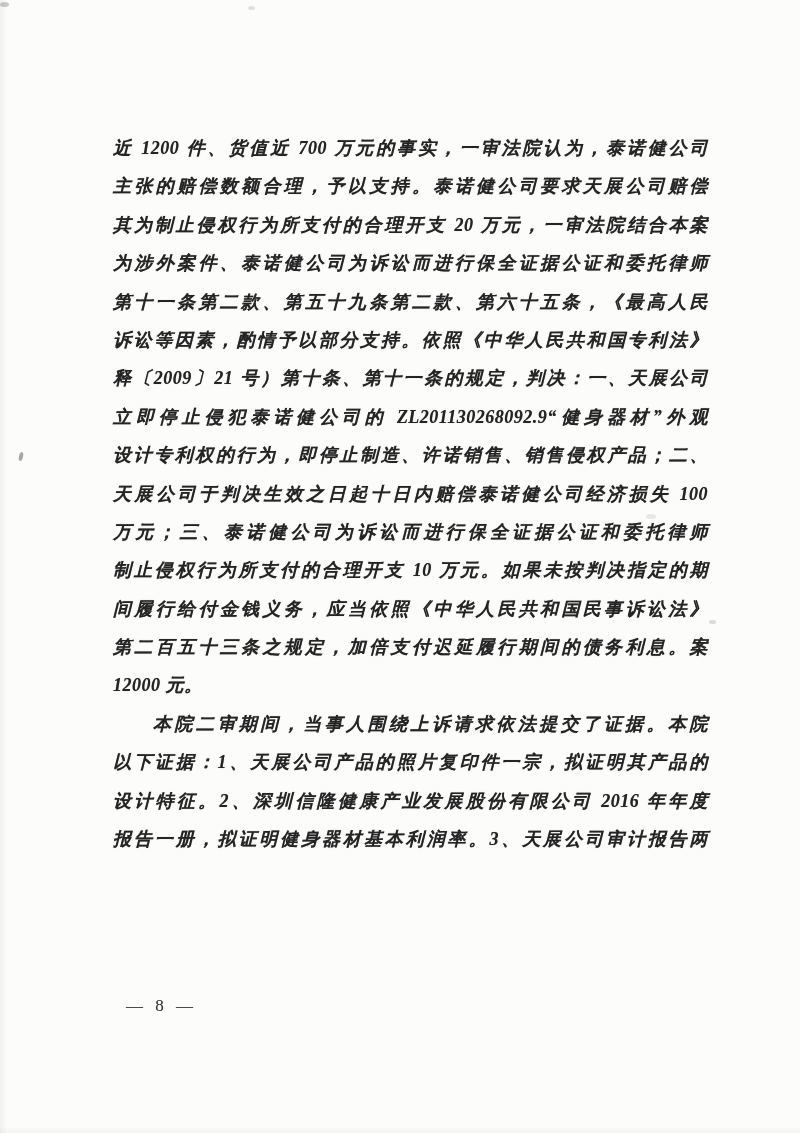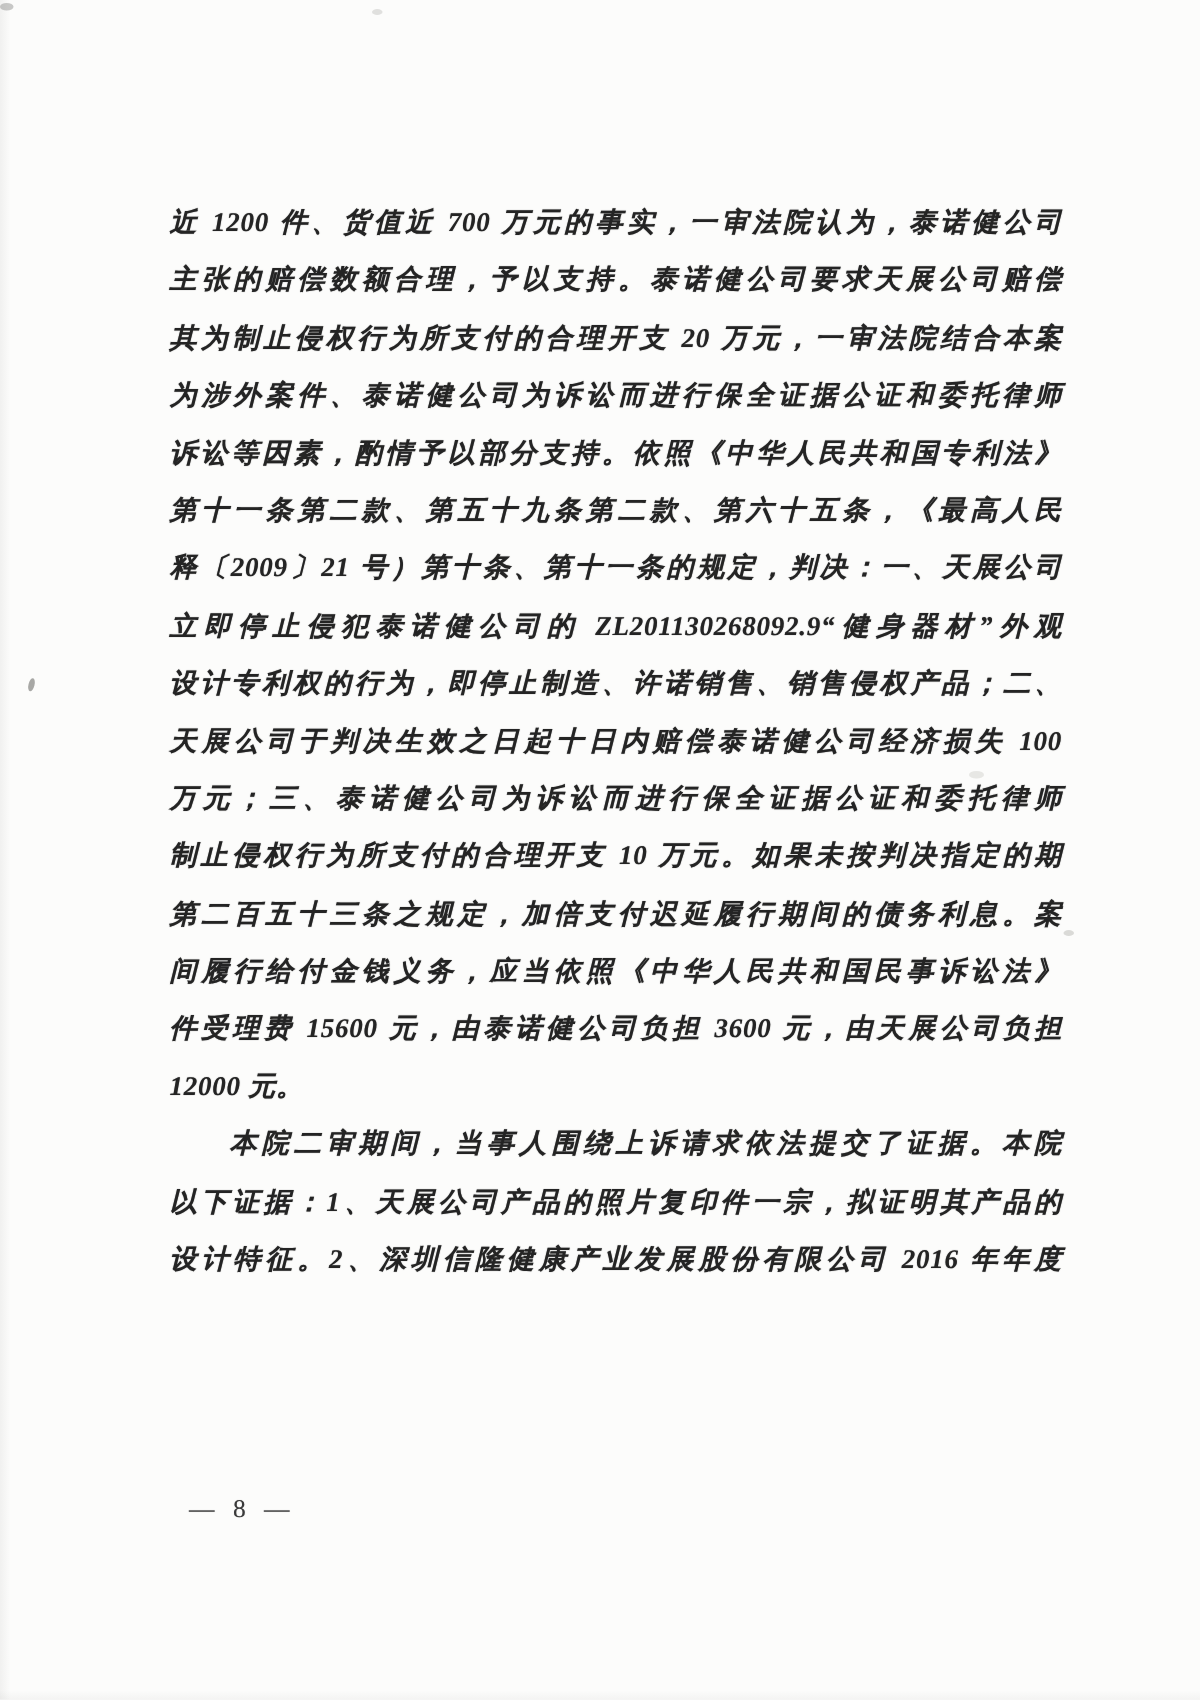--- a/index.html
+++ b/index.html
@@ -92,32 +92,32 @@
   <div class="speck speck-b"></div>
   <div class="speck speck-c"></div>
   <div class="speck speck-d"></div>
   <div class="speck speck-e"></div>
 
   <div class="text-block">
     <div class="line">近 1200 件、货值近 700 万元的事实，一审法院认为，泰诺健公司</div>
     <div class="line">主张的赔偿数额合理，予以支持。泰诺健公司要求天展公司赔偿</div>
     <div class="line">其为制止侵权行为所支付的合理开支 20 万元，一审法院结合本案</div>
     <div class="line">为涉外案件、泰诺健公司为诉讼而进行保全证据公证和委托律师</div>
+    <div class="line">第十一条第二款、第五十九条第二款、第六十五条，《最高人民</div>
     <div class="line">诉讼等因素，酌情予以部分支持。依照《中华人民共和国专利法》</div>
-    <div class="line">第十一条第二款、第五十九条第二款、第六十五条，《最高人民</div>
     <div class="line">释〔2009〕21 号）第十条、第十一条的规定，判决：一、天展公司</div>
     <div class="line">立即停止侵犯泰诺健公司的 ZL201130268092.9“健身器材”外观</div>
     <div class="line">设计专利权的行为，即停止制造、许诺销售、销售侵权产品；二、</div>
     <div class="line">天展公司于判决生效之日起十日内赔偿泰诺健公司经济损失 100</div>
     <div class="line">万元；三、泰诺健公司为诉讼而进行保全证据公证和委托律师</div>
     <div class="line">制止侵权行为所支付的合理开支 10 万元。如果未按判决指定的期</div>
+    <div class="line">间履行给付金钱义务，应当依照《中华人民共和国民事诉讼法》</div>
     <div class="line">第二百五十三条之规定，加倍支付迟延履行期间的债务利息。案</div>
-    <div class="line">间履行给付金钱义务，应当依照《中华人民共和国民事诉讼法》</div>
-    <div class="line">件受理费 15600 元，由泰诺健公司负担 3600 元，由天展公司负担</div>
     <div class="line short">12000 元。</div>
     <div class="line indent">本院二审期间，当事人围绕上诉请求依法提交了证据。本院</div>
     <div class="line">以下证据：1、天展公司产品的照片复印件一宗，拟证明其产品的</div>
     <div class="line">设计特征。2、深圳信隆健康产业发展股份有限公司 2016 年年度</div>
+    <div class="line">报告一册，拟证明健身器材基本利润率。3、天展公司审计报告两</div>
   </div>
 
   <div class="page-number">— 8 —</div>
 
 </div>
 
 </body></html>

